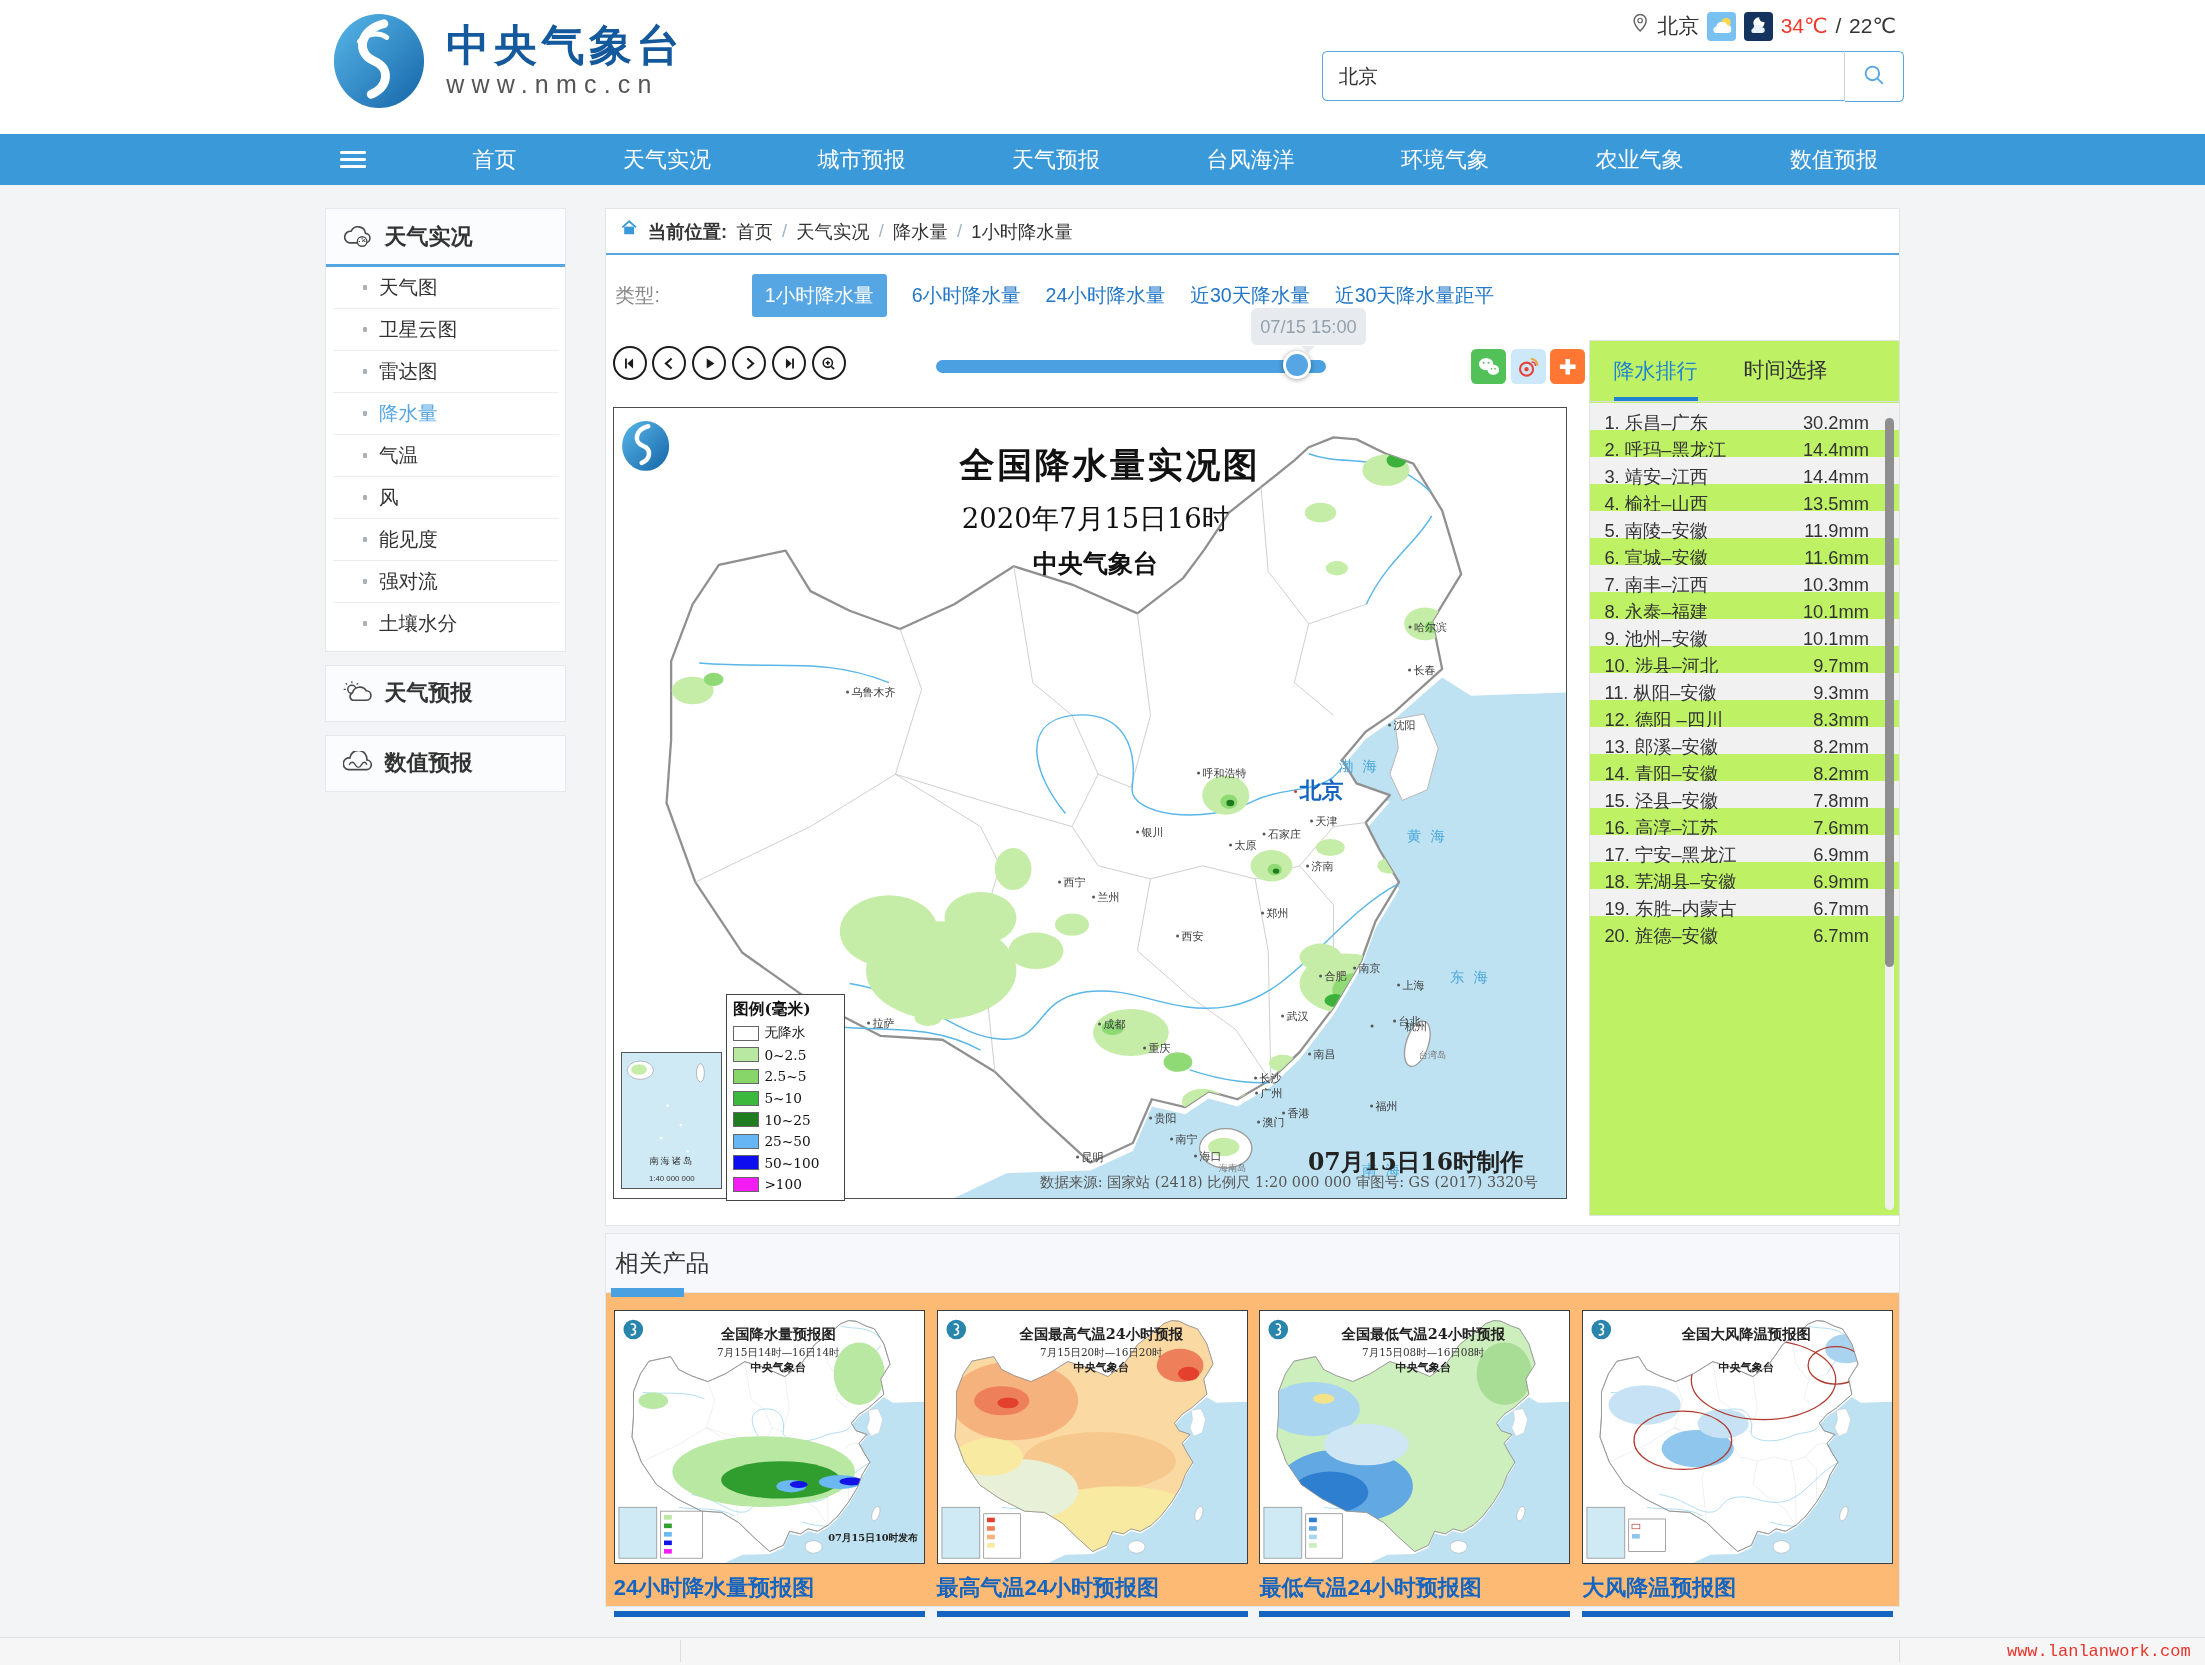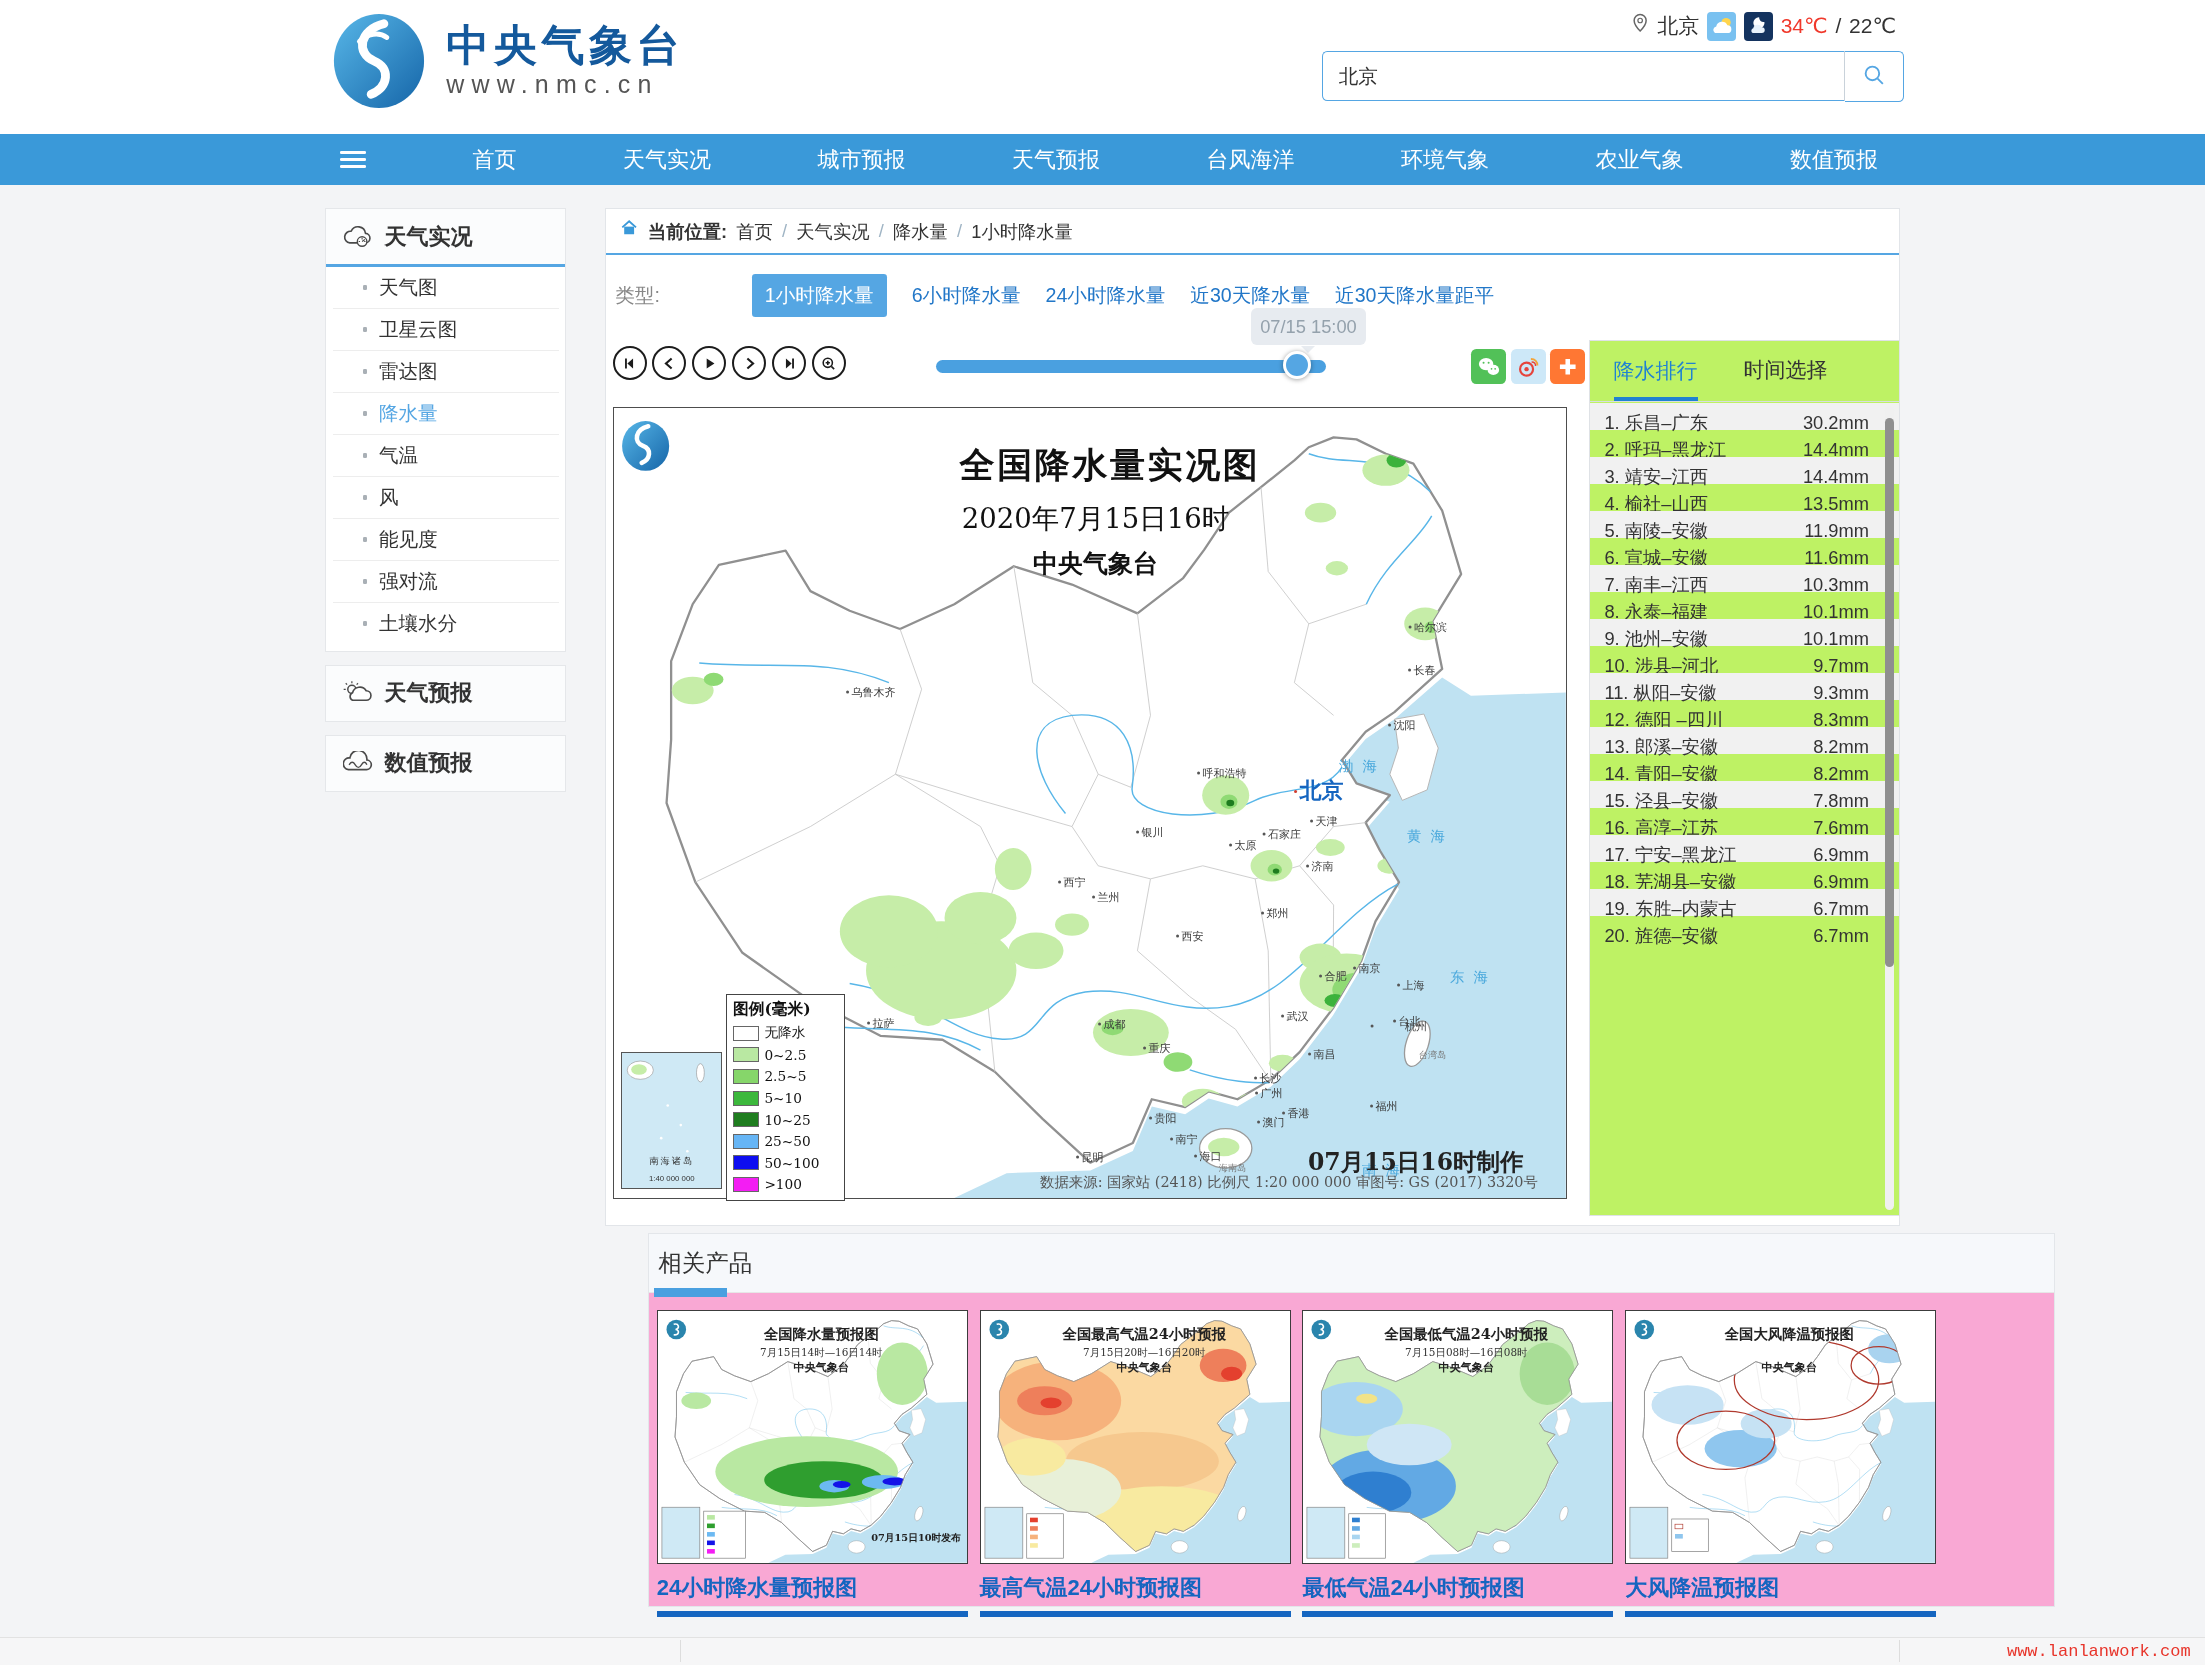--- a/index.html
+++ b/index.html
@@ -97,21 +97,21 @@
   #rank-tabs{height:61px;border-bottom:0.7px solid #d9dde1;display:flex;align-items:flex-end;gap:46px;padding-left:23.5px;box-sizing:border-box;}
   .rank-tab{font-size:21px;color:#333;padding-bottom:17px;cursor:pointer;}
   .rank-tab.on{color:#1f82d2;border-bottom:4.6px solid #1f82d2;padding-bottom:12.4px;}
   #rank-list{position:absolute;left:0;top:62px;width:100%;}
   .rank-row{height:27px;line-height:39px;position:relative;padding-left:14.4px;font-size:18.3px;color:#333;}
   .rank-row.alt{background:#f1f1f1;}
   .rank-val{position:absolute;right:30px;top:0;}
   .sb-track{position:absolute;right:4.6px;top:65px;bottom:5.2px;width:9.2px;background:#f0f0f0;border-radius:4.6px;}
   .sb-thumb{position:absolute;left:0;top:11.8px;width:9.2px;height:549px;background:#8f8f8f;border-radius:4.6px;cursor:grab;}
   
-  #related{position:absolute;left:605px;top:1233px;width:1407px;height:374px;background:#f9a8d4;border:0.7px solid #e3e6ea;box-sizing:border-box;margin-left:43px;}
+  #related{position:absolute;left:605px;top:1233px;width:1295px;height:374px;background:#fdba74;border:0.7px solid #e3e6ea;box-sizing:border-box;}
   .rel-head{position:relative;height:58px;background:#f6f8fb;border-bottom:0.7px solid #e7e7e7;display:flex;align-items:center;padding-left:9.2px;}
   .rel-title{font-size:23.5px;color:#333;}
   .rel-bar{position:absolute;left:5.2px;bottom:-4.6px;width:73px;height:8.5px;background:#4aa0e0;}
   .cards{display:flex;gap:11.8px;padding:17px 7.8px;}
   .card{width:311px;cursor:pointer;}
   .thumb{border:0.7px solid #3c3c3c;width:309px;height:252px;box-sizing:content-box;background:#fff;}
   .cap{margin-top:9.2px;font-size:22px;font-weight:bold;color:#1565c0;}
   .capbar{margin-top:7.8px;height:5.9px;background:#1565c0;width:100%;}
   .tt1{font:700 22px "DejaVu Serif","Liberation Serif",serif;fill:#222;text-anchor:middle;}
   .tt2{font:16px "DejaVu Serif","Liberation Serif",serif;fill:#333;text-anchor:middle;}

